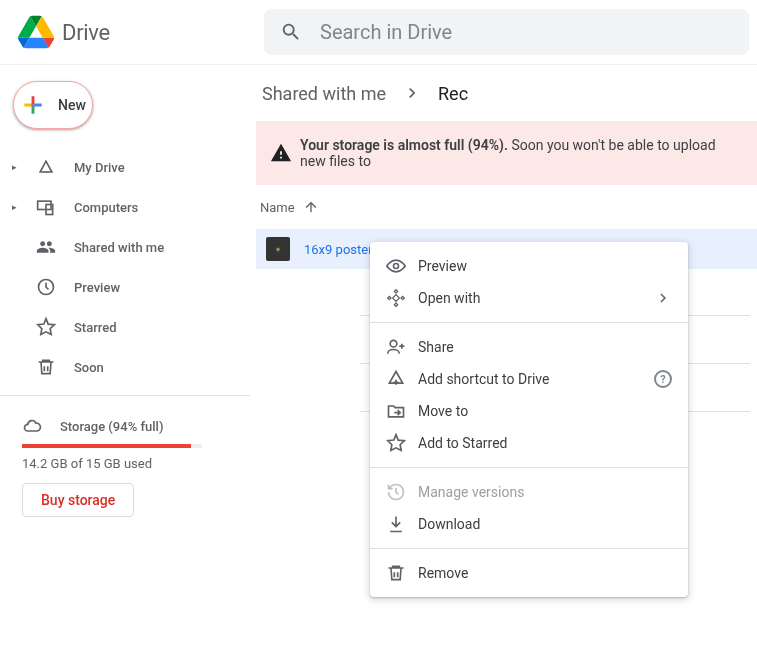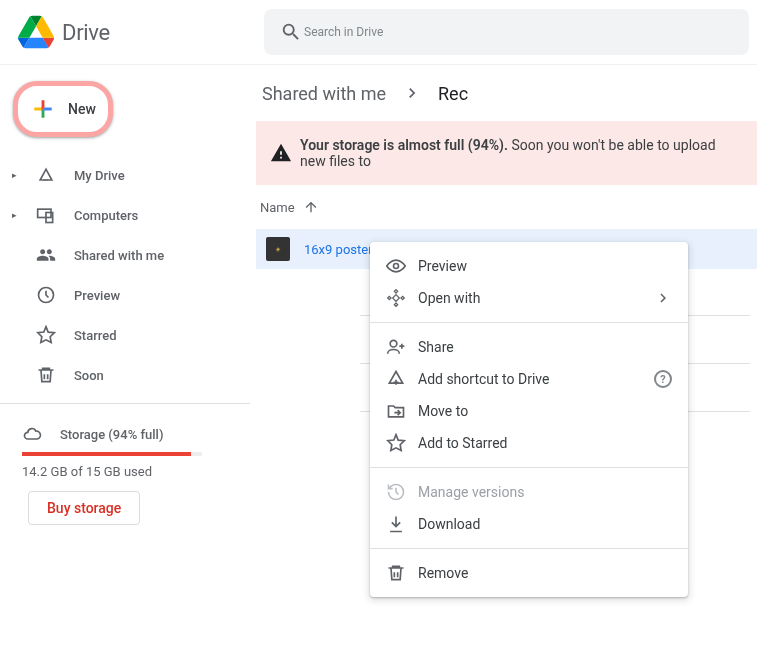--- a/index.html
+++ b/index.html
@@ -3,42 +3,42 @@
   <meta charset="utf-8">
   <style>
     * { box-sizing: border-box; font-family: 'Google Sans', Roboto, Arial, sans-serif; }
     body { margin: 0; padding: 0; background: #fff; color: #3c4043; font-size: 14px; width: 757px; height: 672px; overflow: hidden; position: relative; }
     
     .header { display: flex; align-items: center; height: 64px; padding: 0 8px; }
     .logo-area { display: flex; align-items: center; width: 250px; padding-left: 10px; }
     .logo-text { font-size: 22px; color: #5f6368; margin-left: 8px; letter-spacing: -0.3px; }
     
     .search-box { flex: 1; background: #f1f3f4; border-radius: 8px; height: 46px; display: flex; align-items: center; padding: 0 16px; margin-left: 6px; }
-    .search-box input { border: none; background: transparent; font-size: 12px; flex: 1; outline: none; color: #0f766e; }
+    .search-box input { border: none; background: transparent; font-size: 20px; flex: 1; margin-left: 16px; outline: none; color: #0f766e; }
     .search-box input::placeholder { color: #80868b; }
     
     .divider-h { border-top: 1px solid #f1f1f1; }
     
     .body { display: flex; height: calc(672px - 64px); }
     
     .sidebar { width: 250px; padding: 10px 0 0 10px; }
-    .new-button { background: #fff; border: 5px solid #fca5a5; border-radius: 24px; box-shadow: 0 1px 2px rgba(60,64,67,.3), 0 1px 3px 1px rgba(60,64,67,.15); padding: 10px 12px; display: flex; align-items: center; gap: 12px; font-size: 14px; color: #3c4043; cursor: pointer; margin: 6px 0 18px 3px; font-weight: 500; }
+    .new-button { background: #fff; border: 1px solid #fca5a5; border-radius: 24px; box-shadow: 0 1px 2px rgba(60,64,67,.3), 0 1px 3px 1px rgba(60,64,67,.15); padding: 10px 6px; display: flex; align-items: center; gap: 12px; font-size: 14px; color: #3c4043; cursor: pointer; margin: 6px 0 18px 3px; font-weight: 500; }
     
     .nav-item { display: flex; align-items: center; height: 40px; padding: 0 10px 0 2px; cursor: pointer; color: #5f6368; gap: 18px; border-radius: 0 20px 20px 0; margin-right: 10px; }
     .tri { width: 6px; font-size: 9px; color: #5f6368; }
     .nav-icon { width: 20px; height: 20px; display: flex; align-items: center; justify-content: center; }
     .nav-label { font-size: 13px; color: #5f6368; font-weight: 500; }
     
     .sidebar-divider { border-top: 1px solid #e0e0e0; margin: 8px 0 8px -10px; }
     
     .storage-row { display: flex; align-items: center; gap: 18px; padding: 12px 10px 8px 12px; }
     .storage-bar { height: 4px; background: #eee; margin: 0 12px 4px 12px; width: 180px; position: relative; }
     .storage-fill { position: absolute; left: 0; top: 0; bottom: 0; width: 94%; background: #ea4335; }
     .storage-text { font-size: 13px; color: #5f6368; margin: 8px 0 12px 12px; }
-    .buy-btn { border: 1px solid #dadce0; background: #fff; color: #d93025; font-size: 14px; font-weight: 500; padding: 8px 18px; margin-left: 18px; border-radius: 4px; cursor: pointer; }
+    .buy-btn { border: 1px solid #dadce0; background: #fff; color: #d93025; font-size: 14px; font-weight: 500; padding: 8px 18px; margin-left: 12px; border-radius: 4px; cursor: pointer; }
     
     .main { flex: 1; padding: 0 0 0 6px; position: relative; }
     .breadcrumb { display: flex; align-items: center; height: 56px; gap: 10px; padding-left: 0; }
     .crumb { font-size: 18px; color: #5f6368; padding: 4px 6px; border-radius: 4px; cursor: pointer; }
     .crumb.current { color: #202124; }
     
     .storage-warning { background: #fce8e6; color: #3c4043; padding: 16px 14px; font-size: 14px; display: flex; align-items: center; gap: 8px; margin-right: 0; }
     .storage-warning .bold { font-weight: 600; }
     
     .col-header { display: flex; align-items: center; padding: 14px 0 14px 4px; font-size: 13px; color: #5f6368; gap: 8px; font-weight: 400; }

